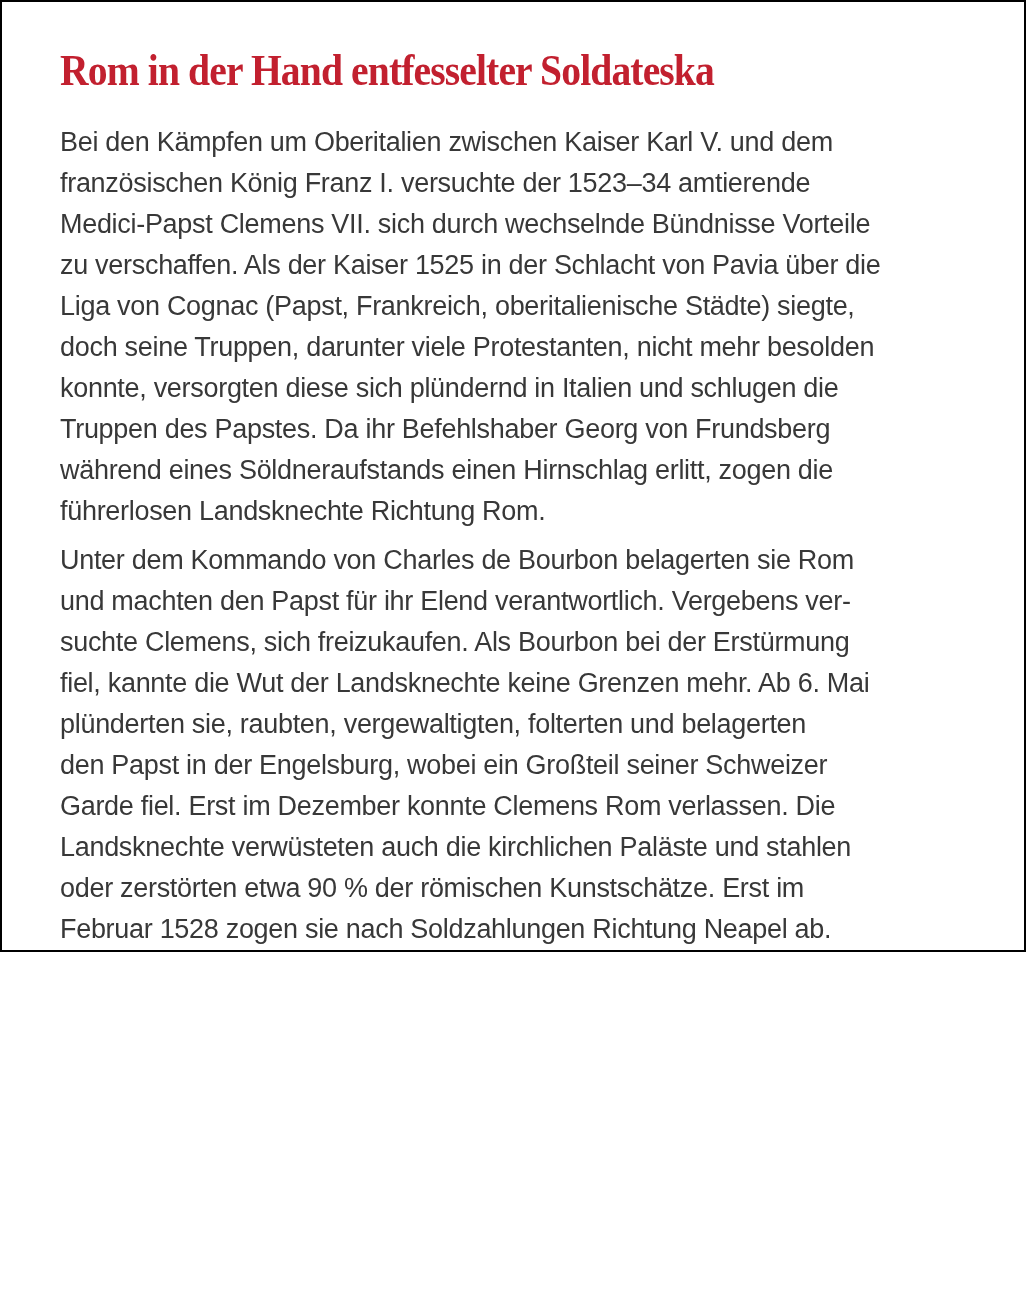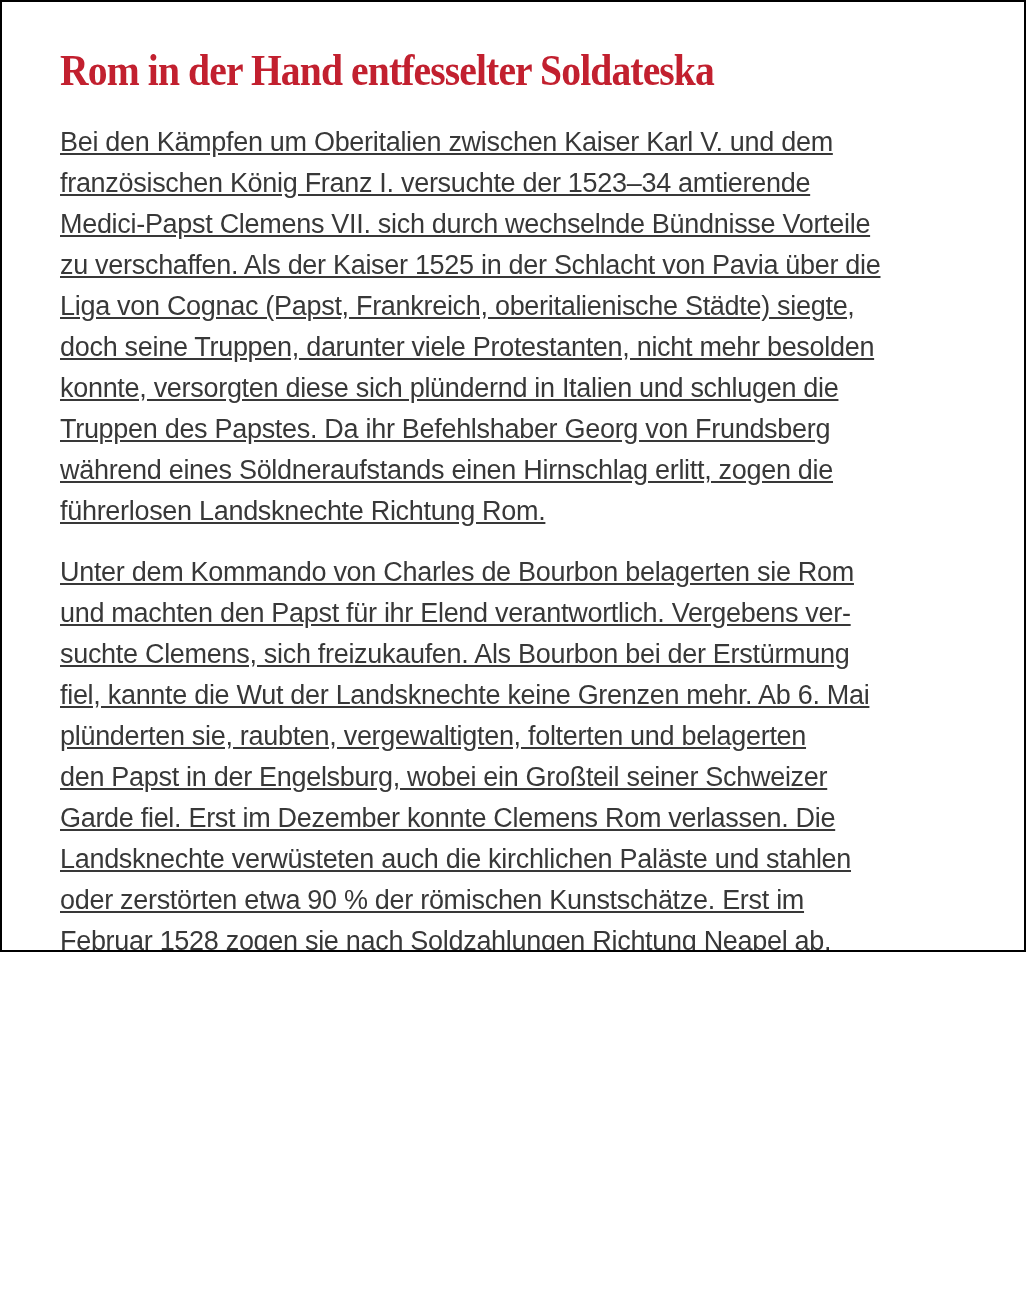--- a/index.html
+++ b/index.html
@@ -39,24 +39,23 @@
     left: 58px;
     top: 120px;
     width: 930px;
     color: var(--body-text, #383838);
     font-size: 27px;
     line-height: 41px;
     letter-spacing: -0.3px;
   }
   .para {
     white-space: pre; 
-    text-decoration: underline;
   }
   .para + .para {
-    margin-top: 20px;
+    margin-top: 8px;
   }
   .credit {
     position: absolute;
     right: 42px;
     top: 1124px;
     color: var(--credit-gray, #4f4f4f);
     font-size: 20px;
     line-height: 1.2;
     letter-spacing: 0.6px;
     white-space: nowrap;

